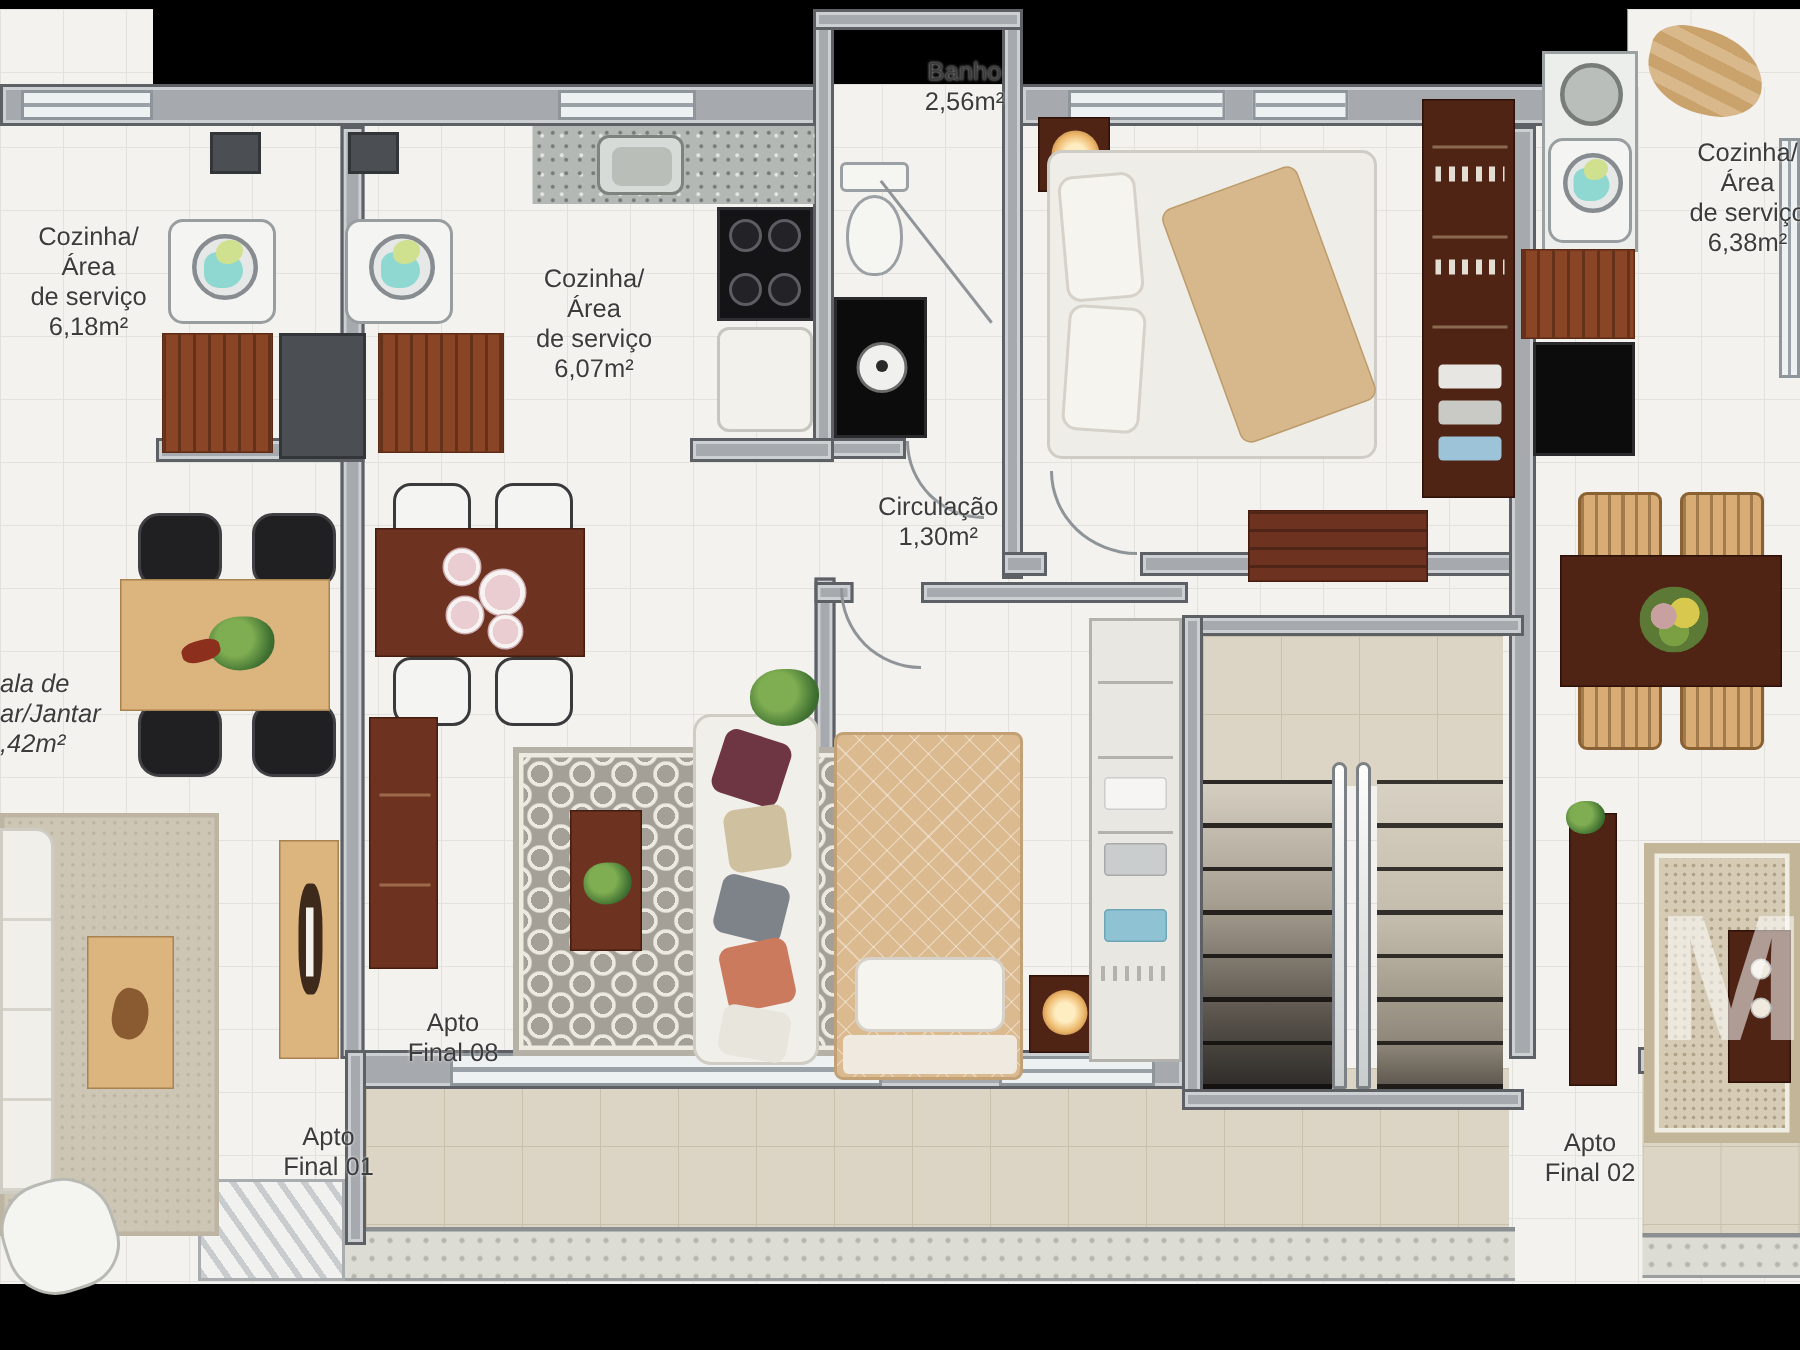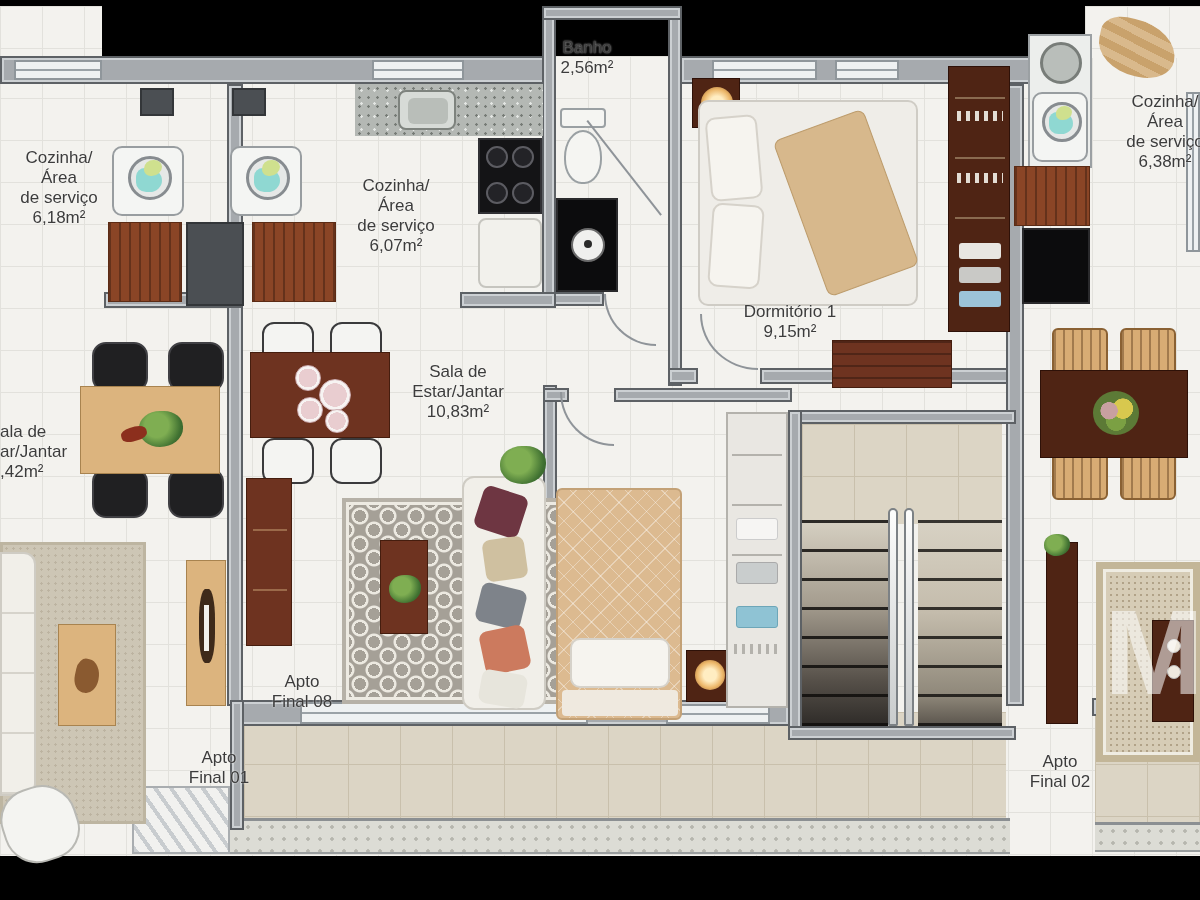--- a/index.html
+++ b/index.html
@@ -295,34 +295,29 @@
       <div>Área</div>
     <div>de serviço</div>
       <div>6,07m²</div>
   </div>
   <div class="abs lbl" style="left:1120px;top:92px;width:90px;">
     <div>Cozinha/</div>
       <div>Área</div>
     <div>de serviço</div>
       <div>6,38m²</div>
   </div>
-  <div class="abs lbl" style="left:532px;top:38px;width:110px;">
+  <div class="abs lbl" style="left:588px;top:38px;width:110px;">
     <div>Banho</div>
       <div>2,56m²</div>
   </div>
-  <div class="abs lbl" style="left:700px;top:302px;width:180px;">
-    <div>Dormitório 1</div>
-      <div>9,15m²</div>
-  </div>
-  <div class="abs lbl" style="left:386px;top:362px;width:144px;">
-    <div>Sala de</div>
-      <div>Estar/Jantar</div>
-    <div>10,83m²</div>
-  </div>
-  <div class="abs lbl" style="left:0;top:422px;width:64px;text-align:left;">
+  <div class="abs lbl" style="left:548px;top:328px;width:155px;">
+    <div>Circulação</div>
+      <div>1,30m²</div>
+  </div>
+  <div class="abs lbl" style="left:0;top:446px;width:64px;text-align:left;font-style:italic;">
     <div>ala de</div>
       <div>ar/Jantar</div>
     <div>,42m²</div>
   </div>
   <div class="abs lbl" style="left:250px;top:672px;width:104px;">
     <div>Apto</div>
       <div>Final 08</div>
   </div>
   <div class="abs lbl" style="left:148px;top:748px;width:142px;">
     <div>Apto</div>

